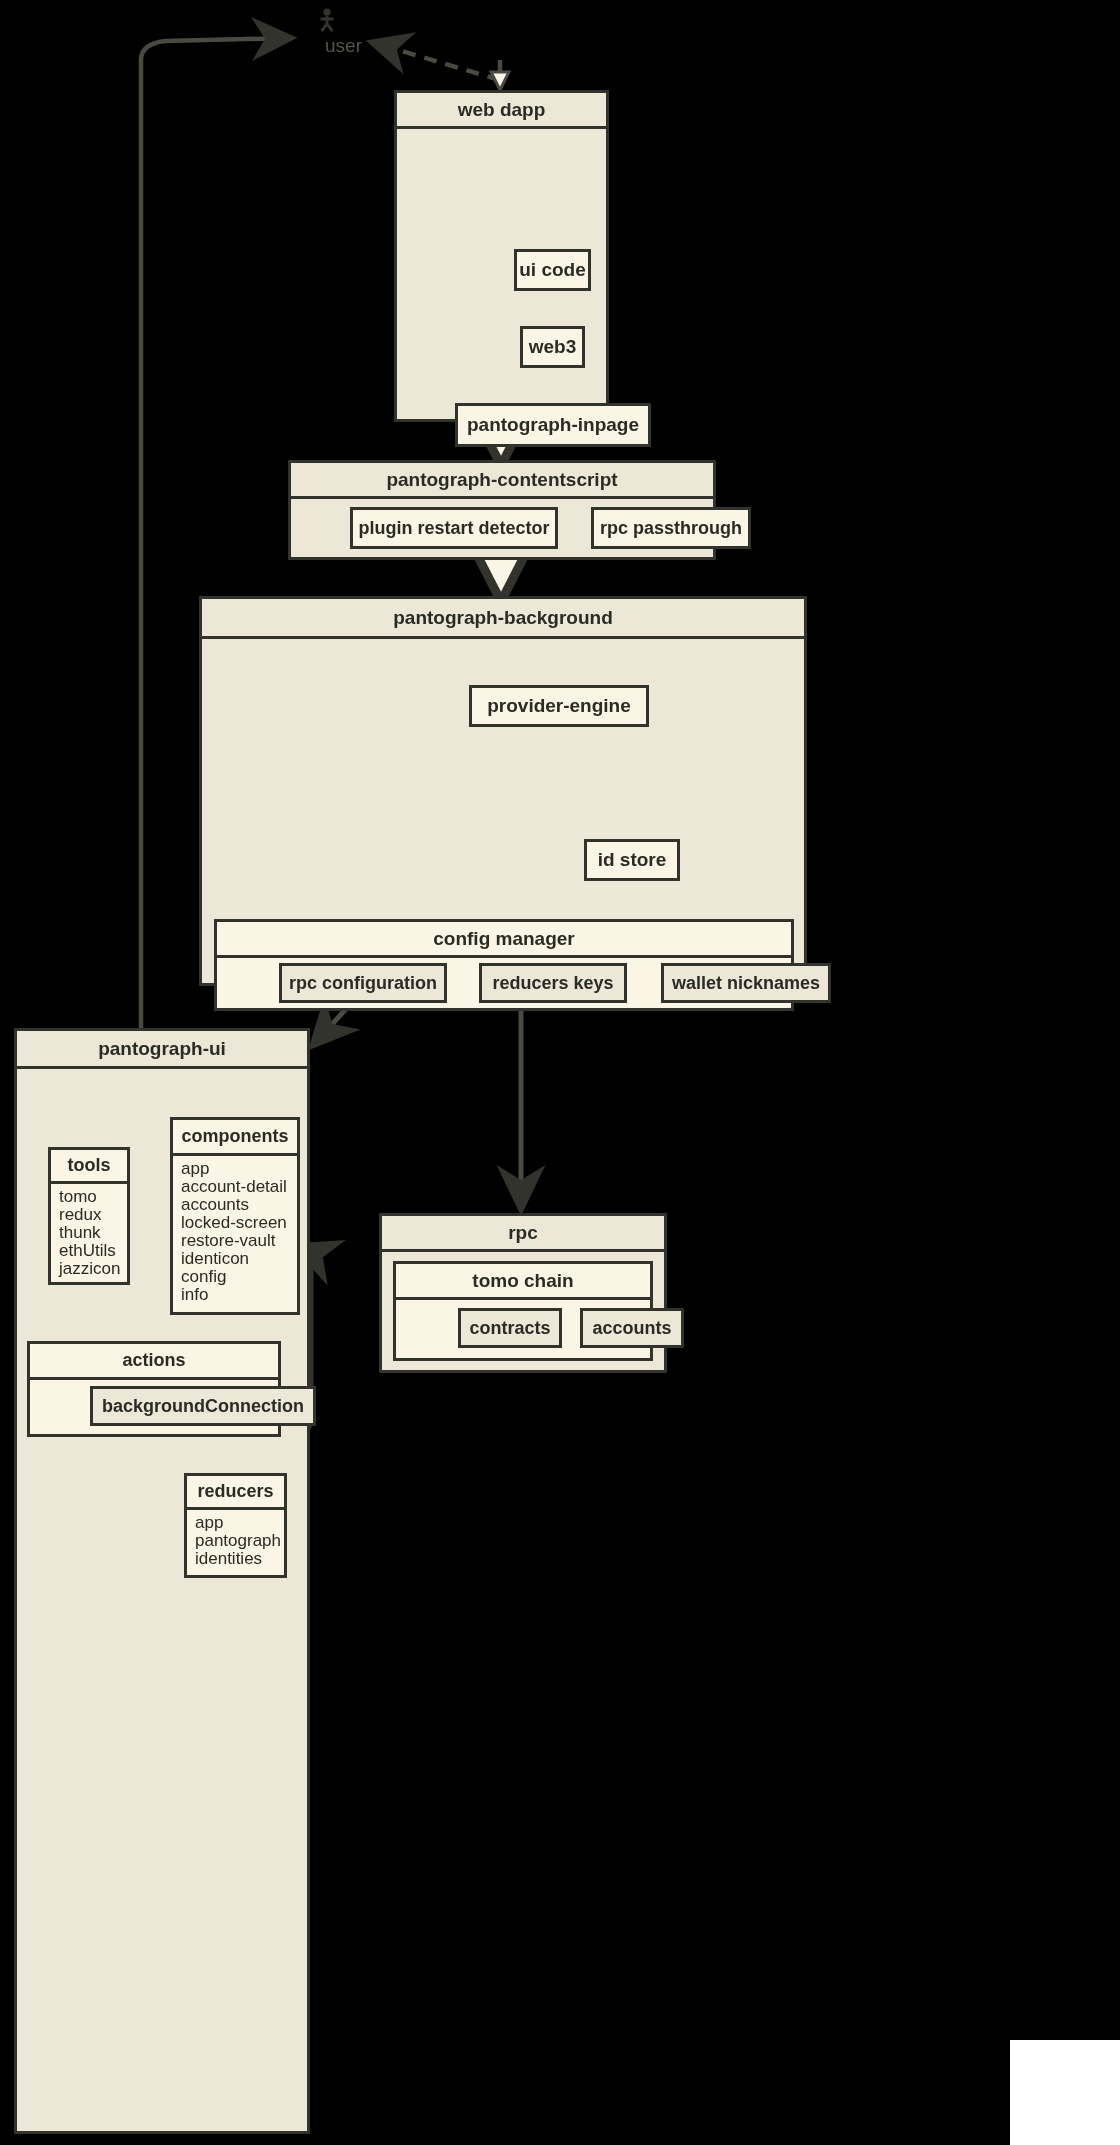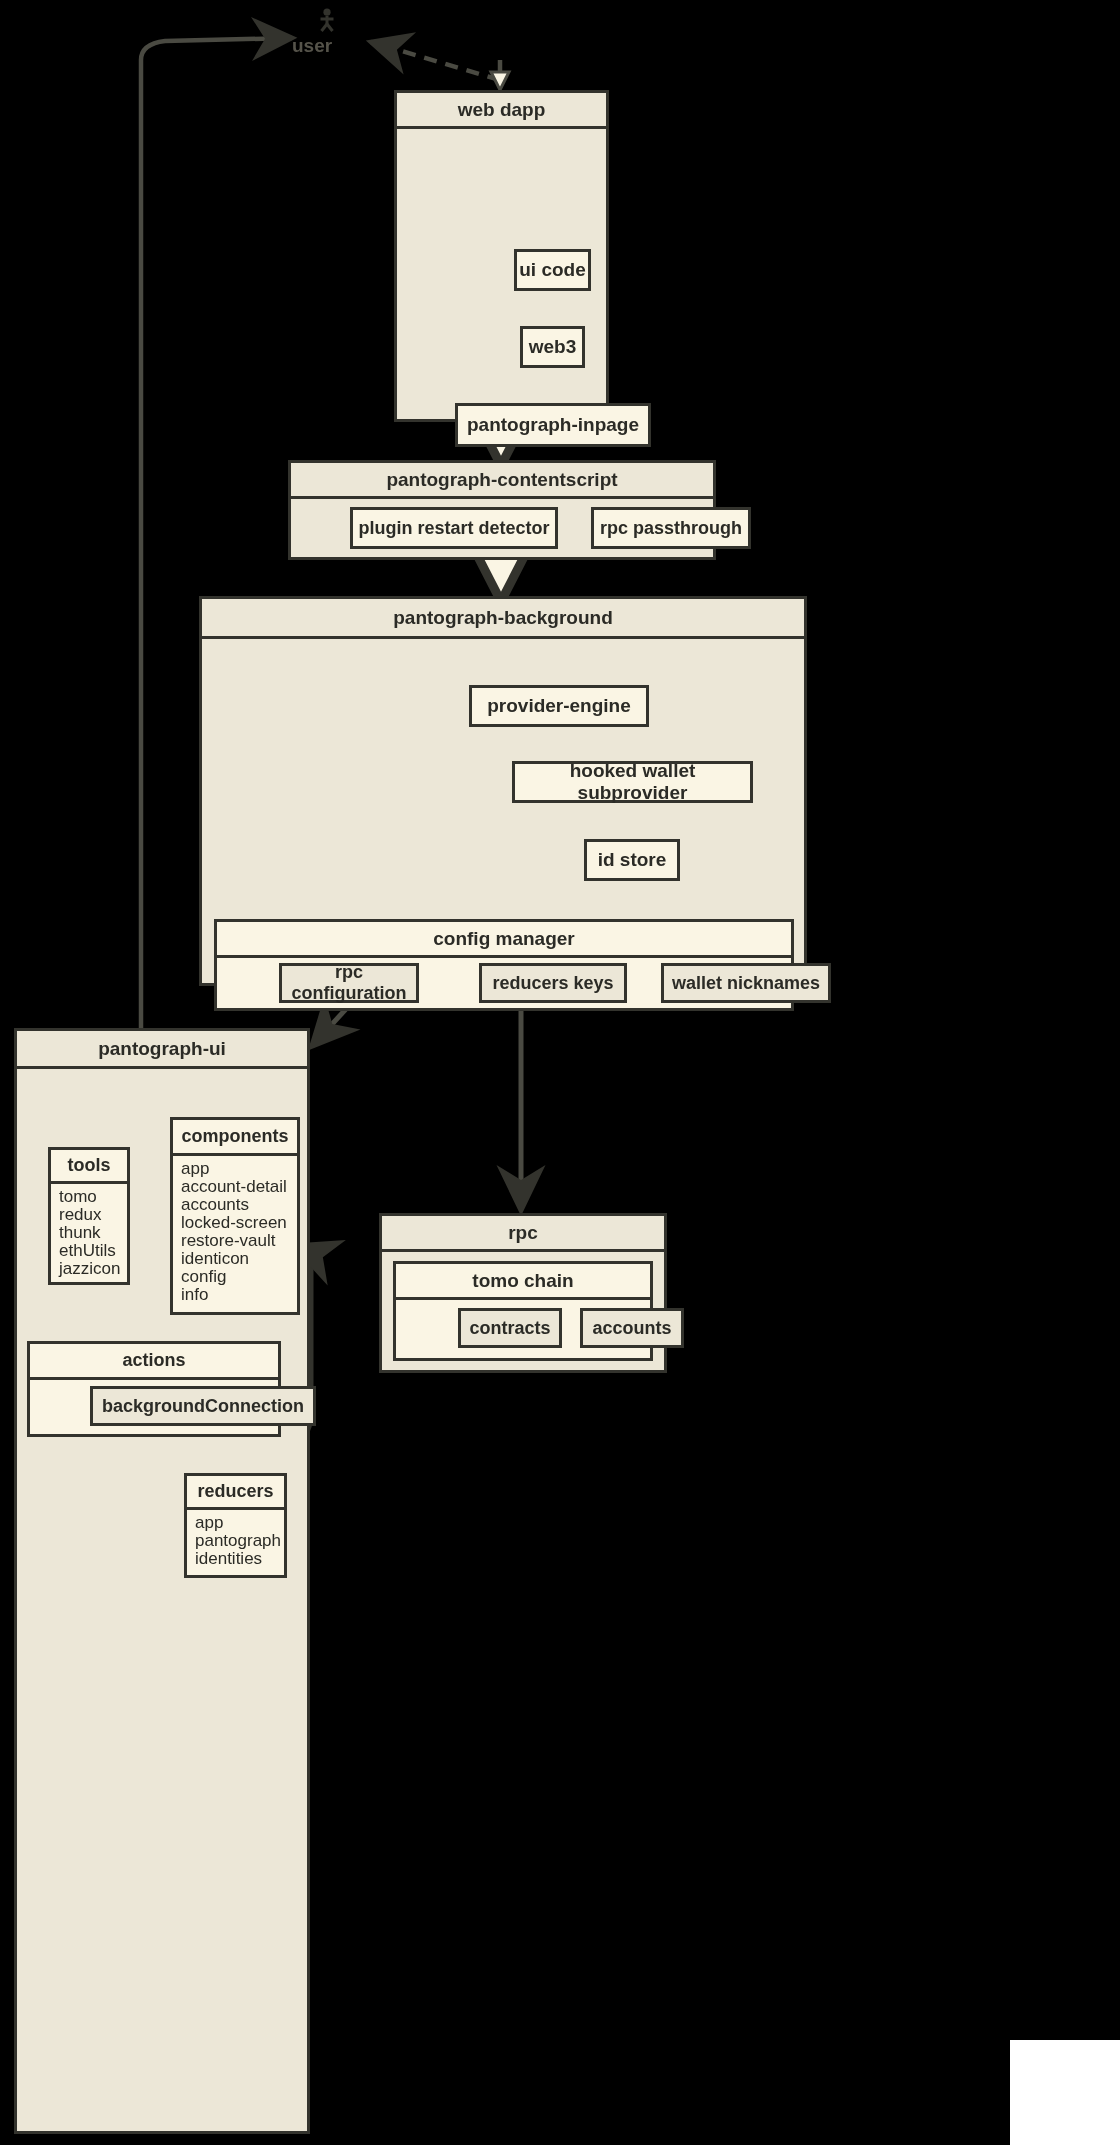--- a/index.html
+++ b/index.html
@@ -19,21 +19,21 @@
   .leaf{position:absolute;background:#faf5e4;border:3px solid #33332d;box-sizing:border-box;
         display:flex;align-items:center;justify-content:center;font-weight:bold;text-align:center;margin-left:48px;}
   
   .cmp{position:absolute;background:#faf5e4;border:3px solid #33332d;box-sizing:border-box;}
   .cmp > .t{font-weight:bold;text-align:center;border-bottom:3px solid #33332d;box-sizing:border-box;
             display:flex;align-items:center;justify-content:center;}
   .cmp > .l{padding:4px 0 4px 8px;box-sizing:border-box;line-height:1.06;}
   .cmp > .l div{white-space:nowrap;}
 
   
-  .actor{position:absolute;text-align:left;font-weight:bold;}
+  .actor{position:absolute;text-align:right;}
   .actor .lbl{color:#55534a;white-space:nowrap;}
   .actor.dark .lbl{color:#2b2b26;}
 
   svg.wires{position:absolute;left:0;top:0;width:1120px;height:2145px;overflow:visible;pointer-events:none;}
 </style>
 </head>
 <body>
 
 <svg class="wires" viewBox="0 0 1120 2145">
   <defs>
@@ -163,31 +163,28 @@
     </div>
   </div>
 </div>
 
 <div class="pkg" style="left:199px;top:596px;width:608px;height:390px;">
   <div class="hdr" style="height:40px;font-size:19px;">pantograph-background</div>
   <div class="body" style="height:344px;">
     <div class="leaf" style="left:219px;top:46px;width:180px;height:42px;font-size:19px;">
       <span>provider-engine</span>
     </div>
-    <div class="leaf" style="left:262px;top:122px;width:241px;height:42px;font-size:19px;">
-      <span>hooked wallet subprovider</span>
-    </div>
     <div class="leaf" style="left:334px;top:200px;width:96px;height:42px;font-size:19px;">
       <span>id store</span>
     </div>
 
     <div class="pkg" style="left:12px;top:280px;width:580px;height:92px;background:#faf5e4;">
       <div class="hdr" style="height:36px;font-size:19px;">config manager</div>
       <div class="body" style="height:53px;">
-        <div class="leaf" style="left:14px;top:5px;width:140px;height:40px;font-size:18px;background:#ece7d7;">
+        <div class="leaf" style="left:14px;top:5px;width:168px;height:40px;font-size:18px;background:#ece7d7;">
           <span>rpc configuration</span>
         </div>
         <div class="leaf" style="left:214px;top:5px;width:148px;height:40px;font-size:18px;background:#ece7d7;">
           <span>reducers keys</span>
         </div>
         <div class="leaf" style="left:396px;top:5px;width:170px;height:40px;font-size:18px;background:#ece7d7;">
           <span>wallet nicknames</span>
         </div>
       </div>
     </div>

